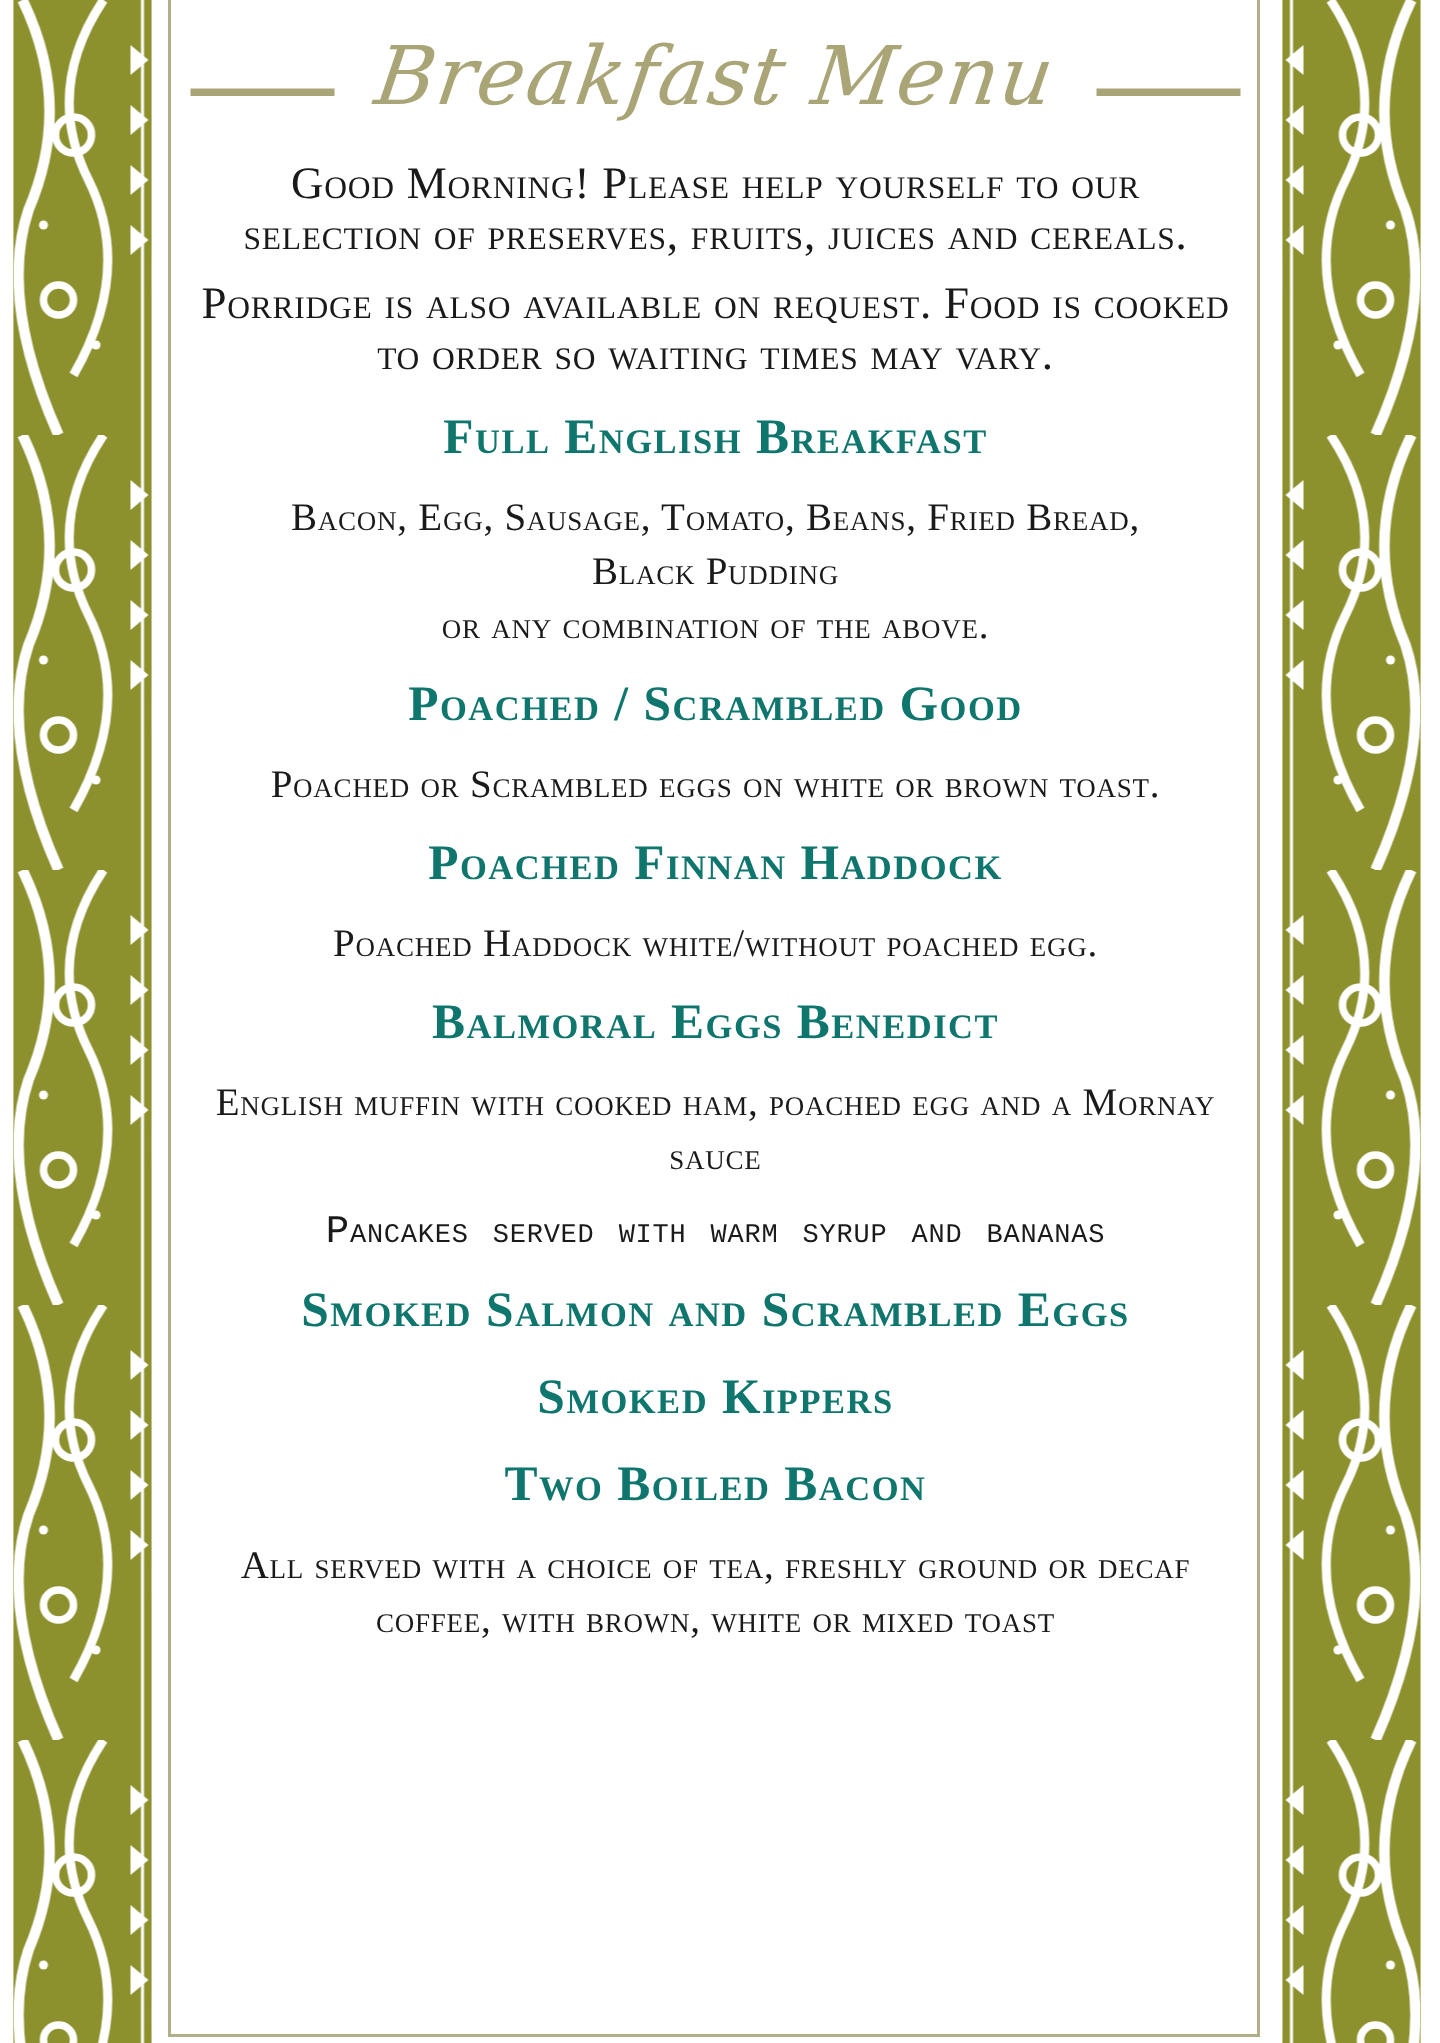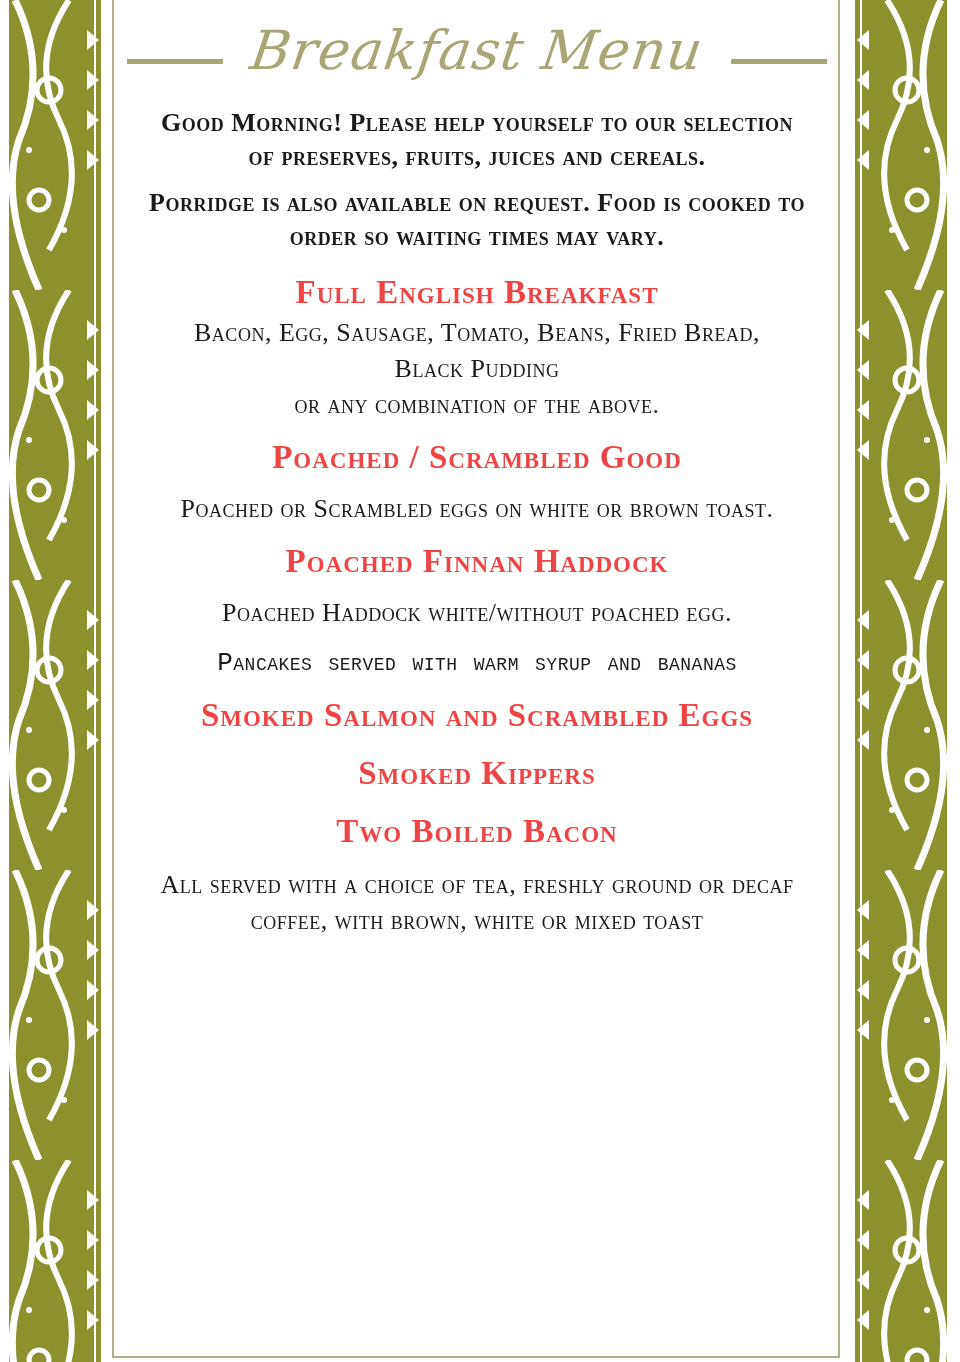--- a/index.html
+++ b/index.html
@@ -27,25 +27,25 @@
     display: flex; align-items: center; justify-content: center;
     height: 100px; margin-top: 0;
   }
   .rule { width: 96px; height: 5px; background: #aaa577; margin-top: 22px; }
   .title {
     font-family: "DejaVu Serif", serif; font-style: italic;
     font-size: 54px; color: #aaa577; margin: 0 28px; letter-spacing: 1px;
     transform: skewX(-8deg);
   }
   .sc { font-variant: small-caps; }
-  .intro { font-size: 26px; line-height: 34px; margin: 4px 0 0 0; letter-spacing: 0.5px; font-weight: bold; }
+  .intro { font-size: 30px; line-height: 34px; margin: 4px 0 0 0; letter-spacing: 0.5px; }
   .intro + .intro { margin-top: 12px; }
   .heading {
-    font-size: 33px; color: #ef4444; font-weight: bold; font-variant: small-caps;
-    letter-spacing: 1px; margin: 3px; line-height: 40px;
+    font-size: 33px; color: #0f766e; font-weight: bold; font-variant: small-caps;
+    letter-spacing: 1px; margin: 15px; line-height: 40px;
   }
   .desc { font-size: 26px; line-height: 36px; margin: 0; letter-spacing: 0.5px; font-variant: small-caps; }
 </style>
 </head>
 <body>
 
 <div class="band left">
   <svg width="92" height="1362" viewBox="0 0 92 1362">
     <defs>
       <pattern id="pl" width="92" height="290" patternUnits="userSpaceOnUse">
@@ -110,20 +110,24 @@
   <div style="margin-top:14px;">
     <p class="heading">Poached / Scrambled Good</p>
     <p class="desc" style="margin-top:14px; padding:0 50px;text-align:center;">Poached or Scrambled eggs on white or brown toast.</p>
   </div>
 
   <div style="margin-top:14px;">
     <p class="heading">Poached Finnan Haddock</p>
     <p class="desc" style="margin-top:14px;">Poached Haddock white/without poached egg.</p>
   </div>
 
+  <div style="margin-top:14px;">
+    <p class="heading">Balmoral Eggs Benedict</p>
+    <p class="desc" style="margin-top:14px; padding:0 10px;">English muffin with cooked ham, poached egg and a Mornay sauce</p>
+  </div>
 
   <div style="margin-top:14px;">
     <p class="desc" style="margin-top:14px;font-family:Liberation Mono, monospace;">Pancakes served with warm syrup and bananas</p>
   </div>
 
   <div style="margin-top:14px;">
     <p class="heading">Smoked Salmon and Scrambled Eggs</p>
   </div>
   <div style="margin-top:18px;">
     <p class="heading">Smoked Kippers</p>

